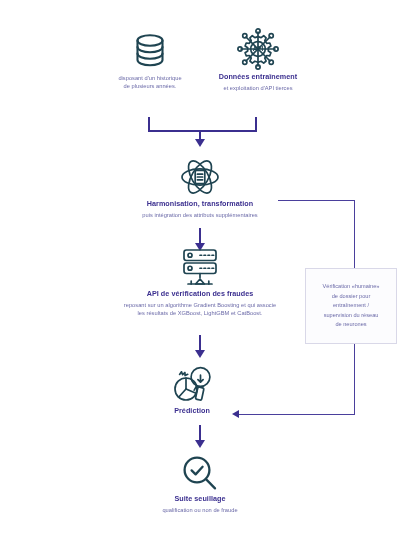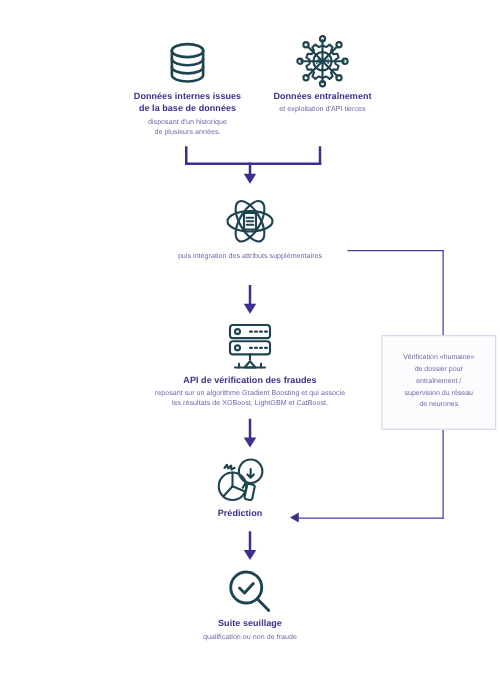--- a/index.html
+++ b/index.html
@@ -81,24 +81,20 @@
   <div class="node" style="left:84px; top:30px; width:132px;">
     <div class="icon-wrap" style="height:42px;">
       <svg width="34" height="38" viewBox="0 0 34 38">
         <g fill="none" stroke="#1f4451" stroke-width="2.1" stroke-linecap="round" stroke-linejoin="round">
           <ellipse cx="17" cy="8.5" rx="12.5" ry="5.2"></ellipse>
           <path d="M4.5 8.5 v6.5 c0 2.9 5.6 5.2 12.5 5.2 s12.5-2.3 12.5-5.2 v-6.5"></path>
           <path d="M4.5 15 v6.5 c0 2.9 5.6 5.2 12.5 5.2 s12.5-2.3 12.5-5.2 v-6.5"></path>
           <path d="M4.5 21.5 v6.5 c0 2.9 5.6 5.2 12.5 5.2 s12.5-2.3 12.5-5.2 v-6.5"></path>
         </g>
       </svg>
-    </div>
-    <div class="n-title">
-      <div>Données internes issues</div>
-      <div>de la base de données</div>
     </div>
     <div class="n-sub">
       <div>disposant d'un historique</div>
       <div>de plusieurs années.</div>
     </div>
   </div>
 
   <div class="node" style="left:196px; top:26px; width:124px;">
     <div class="icon-wrap" style="height:46px;">
       <svg width="44" height="44" viewBox="0 0 44 44">
@@ -151,32 +147,33 @@
         <g fill="none" stroke="#1f4451" stroke-width="1.7" stroke-linecap="round" stroke-linejoin="round">
           <ellipse cx="20" cy="20" rx="18" ry="8.2"></ellipse>
           <ellipse cx="20" cy="20" rx="18" ry="8.2" transform="rotate(60 20 20)"></ellipse>
           <ellipse cx="20" cy="20" rx="18" ry="8.2" transform="rotate(120 20 20)"></ellipse>
           <rect x="15.2" y="13.4" width="9.6" height="13.2" rx="1.3"></rect>
           <path d="M17.4 17.2 h5.2 M17.4 20 h5.2 M17.4 22.8 h5.2"></path>
         </g>
       </svg>
     </div>
     <div class="n-title">
+      <div>Harmonisation, transformation</div>
     </div>
     <div class="n-sub">
       <div>puis intégration des attributs supplémentaires</div>
     </div>
   </div>
 
   <div>
     <div class="conn v" style="left:199px; top:228px; height:16px;"></div>
     <div class="arrow-down" style="left:195px; top:243px;"></div>
   </div>
 
-  <div class="node" style="left:86px; top:255px; width:228px;">
+  <div class="node" style="left:86px; top:245px; width:228px;">
     <div class="icon-wrap" style="height:44px;">
       <svg width="42" height="40" viewBox="0 0 42 40">
         <g fill="none" stroke="#1f4451" stroke-width="1.7" stroke-linecap="round" stroke-linejoin="round">
           <rect x="5" y="3" width="32" height="10.5" rx="2.4"></rect>
           <rect x="5" y="16" width="32" height="10.5" rx="2.4"></rect>
           <circle cx="11" cy="8.25" r="2"></circle>
           <circle cx="11" cy="21.25" r="2"></circle>
           <path d="M21 8.25 h1.6 M25 8.25 h1.6 M29 8.25 h1.6 M33 8.25 h1.6"></path>
           <path d="M21 21.25 h1.6 M25 21.25 h1.6 M29 21.25 h1.6 M33 21.25 h1.6"></path>
           <path d="M21 26.5 v4"></path>

